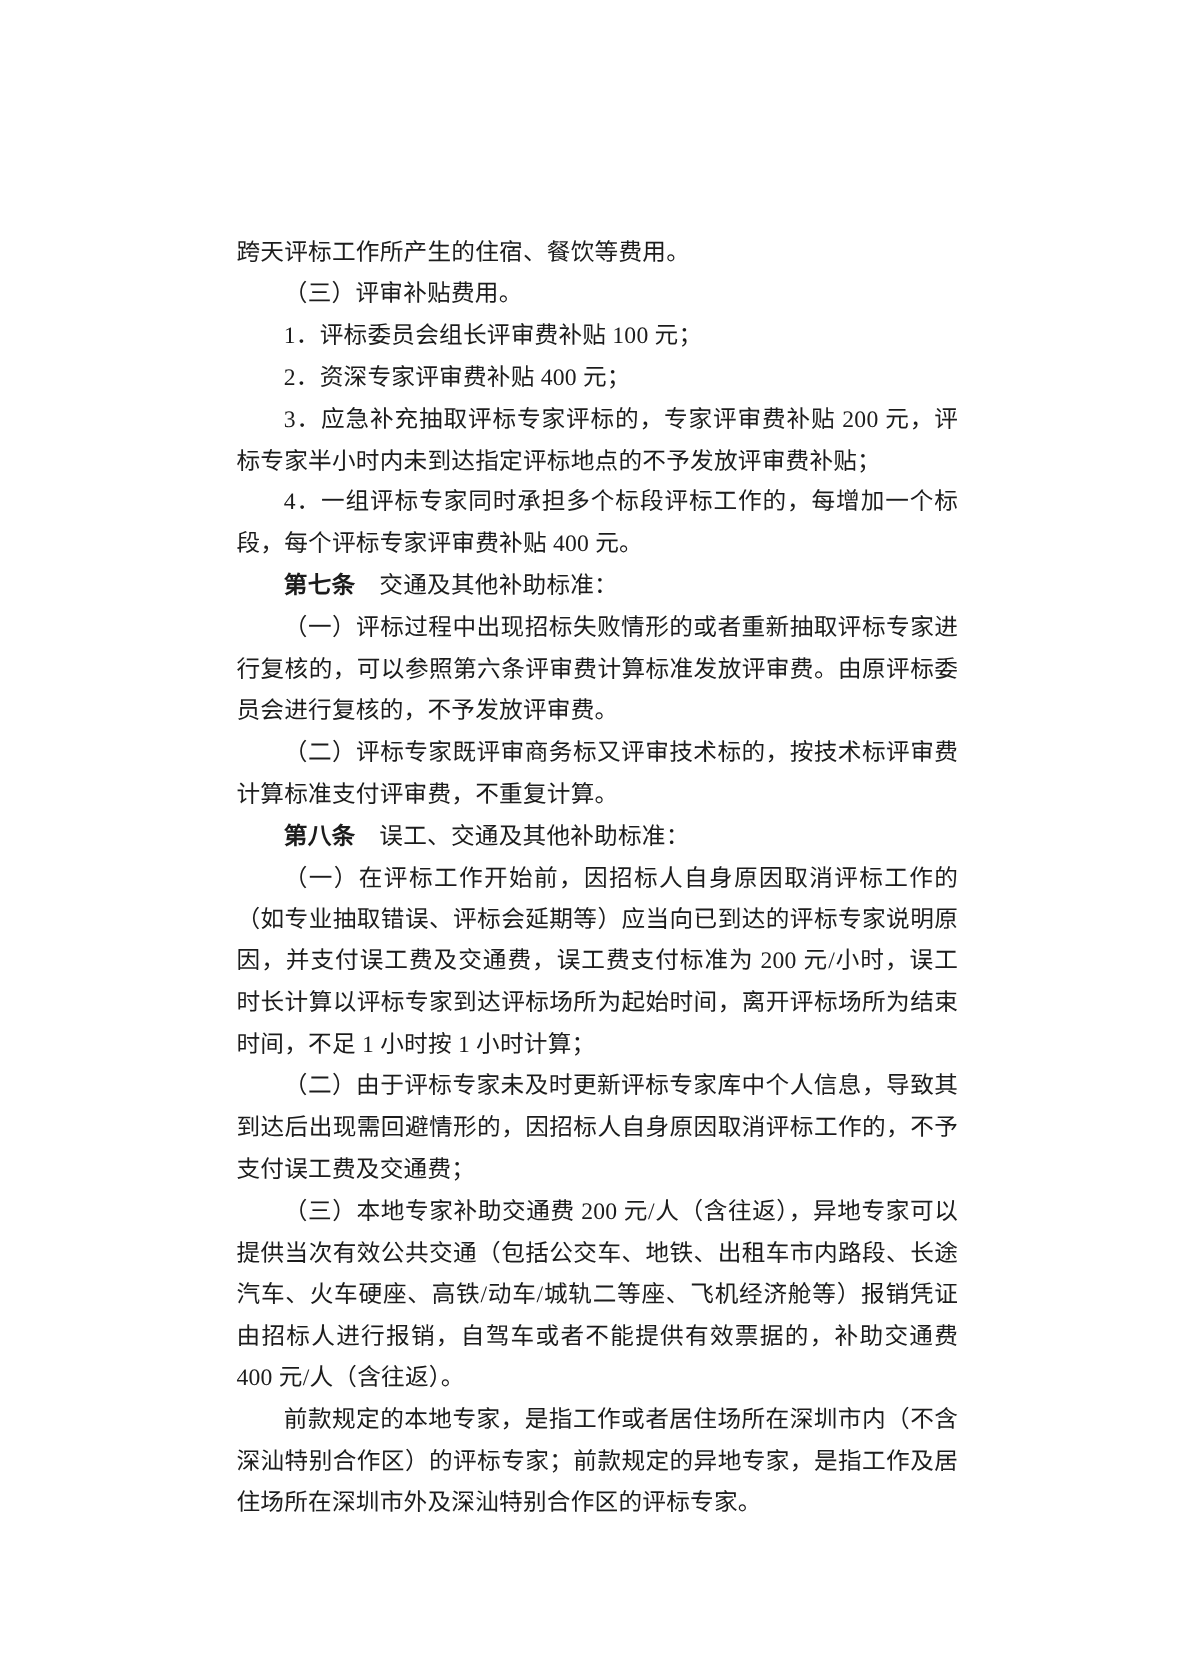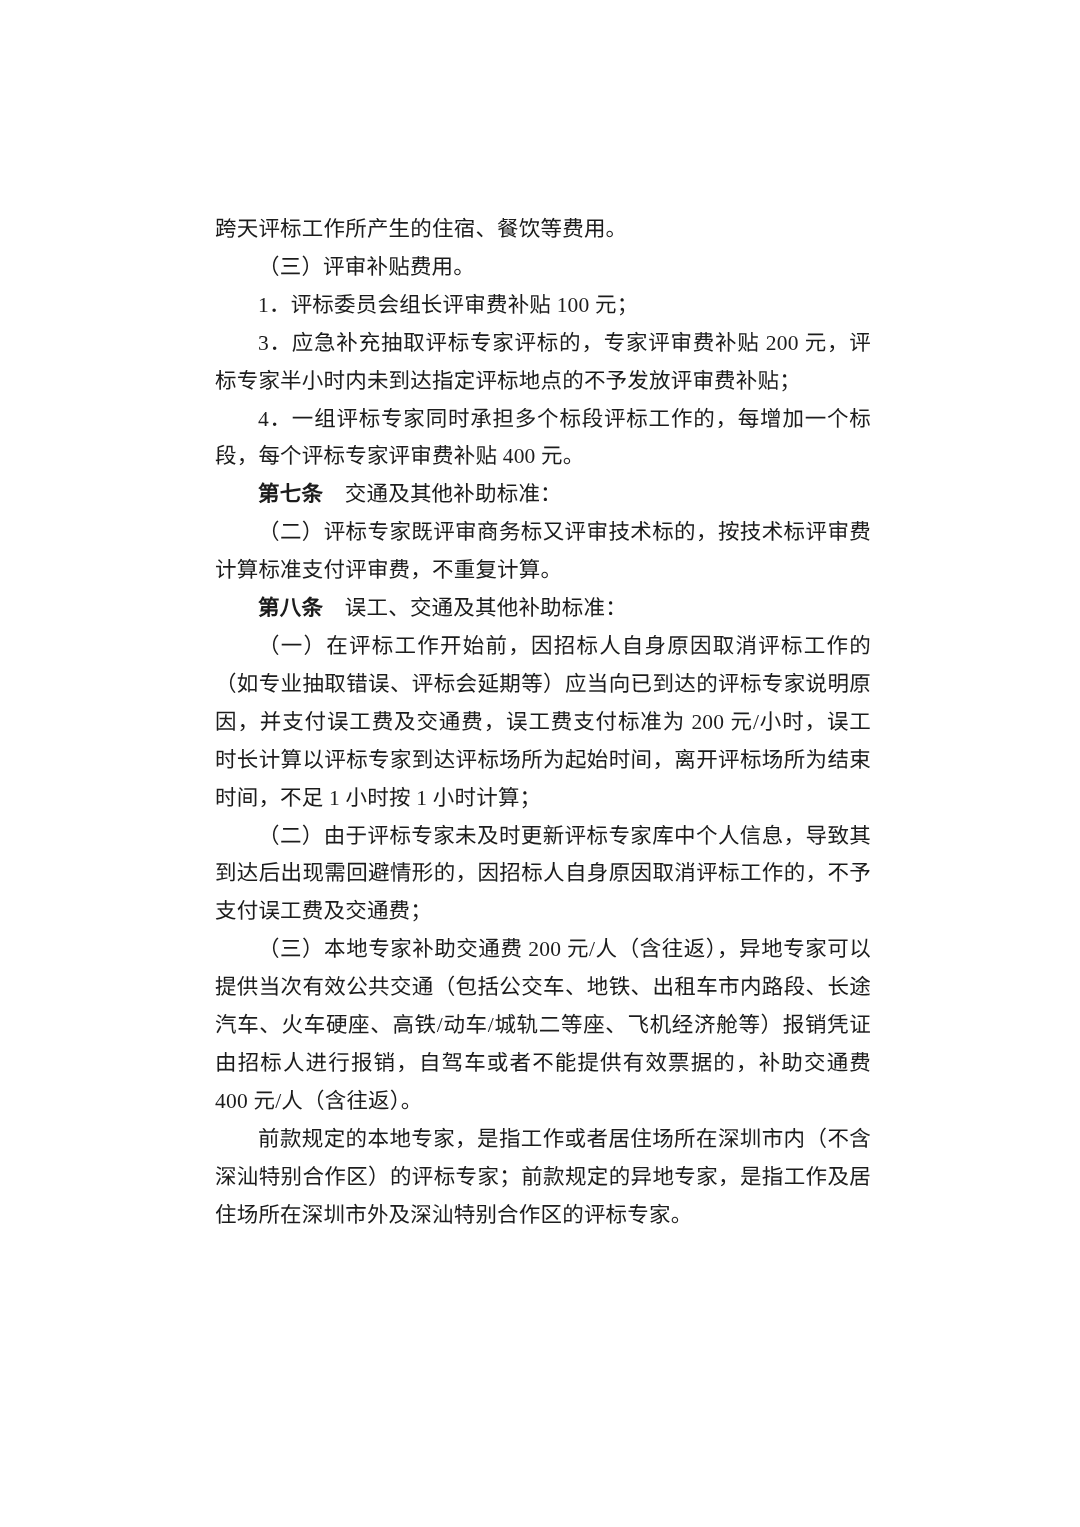--- a/index.html
+++ b/index.html
@@ -35,23 +35,25 @@
   }
 </style>
 </head>
 <body>
 
 <div class="page">
   <div class="doc-body">
       <p class="para"><span>跨天评标工作所产生的住宿、餐饮等费用。</span></p>
       <p class="para indent"><span>（三）评审补贴费用。</span></p>
       <p class="para indent"><span>1．评标委员会组长评审费补贴 100 元；</span></p>
+      <p class="para indent"><span>2．资深专家评审费补贴 400 元；</span></p>
       <p class="para indent"><span>3．应急补充抽取评标专家评标的，专家评审费补贴 200 元，评标专家半小时内未到达指定评标地点的不予发放评审费补贴；</span></p>
       <p class="para indent"><span>4．一组评标专家同时承担多个标段评标工作的，每增加一个标段，每个评标专家评审费补贴 400 元。</span></p>
       <p class="para indent"><span class="bold">第七条</span><span>　交通及其他补助标准：</span></p>
+      <p class="para indent"><span>（一）评标过程中出现招标失败情形的或者重新抽取评标专家进行复核的，可以参照第六条评审费计算标准发放评审费。由原评标委员会进行复核的，不予发放评审费。</span></p>
       <p class="para indent"><span>（二）评标专家既评审商务标又评审技术标的，按技术标评审费计算标准支付评审费，不重复计算。</span></p>
       <p class="para indent"><span class="bold">第八条</span><span>　误工、交通及其他补助标准：</span></p>
       <p class="para indent"><span>（一）在评标工作开始前，因招标人自身原因取消评标工作的（如专业抽取错误、评标会延期等）应当向已到达的评标专家说明原因，并支付误工费及交通费，误工费支付标准为 200 元/小时，误工时长计算以评标专家到达评标场所为起始时间，离开评标场所为结束时间，不足 1 小时按 1 小时计算；</span></p>
       <p class="para indent"><span>（二）由于评标专家未及时更新评标专家库中个人信息，导致其到达后出现需回避情形的，因招标人自身原因取消评标工作的，不予支付误工费及交通费；</span></p>
       <p class="para indent"><span>（三）本地专家补助交通费 200 元/人（含往返），异地专家可以提供当次有效公共交通（包括公交车、地铁、出租车市内路段、长途汽车、火车硬座、高铁/动车/城轨二等座、飞机经济舱等）报销凭证由招标人进行报销，自驾车或者不能提供有效票据的，补助交通费 400 元/人（含往返）。</span></p>
       <p class="para indent"><span>前款规定的本地专家，是指工作或者居住场所在深圳市内（不含深汕特别合作区）的评标专家；前款规定的异地专家，是指工作及居住场所在深圳市外及深汕特别合作区的评标专家。</span></p>
     </div>
 </div>
 
 </body></html>

